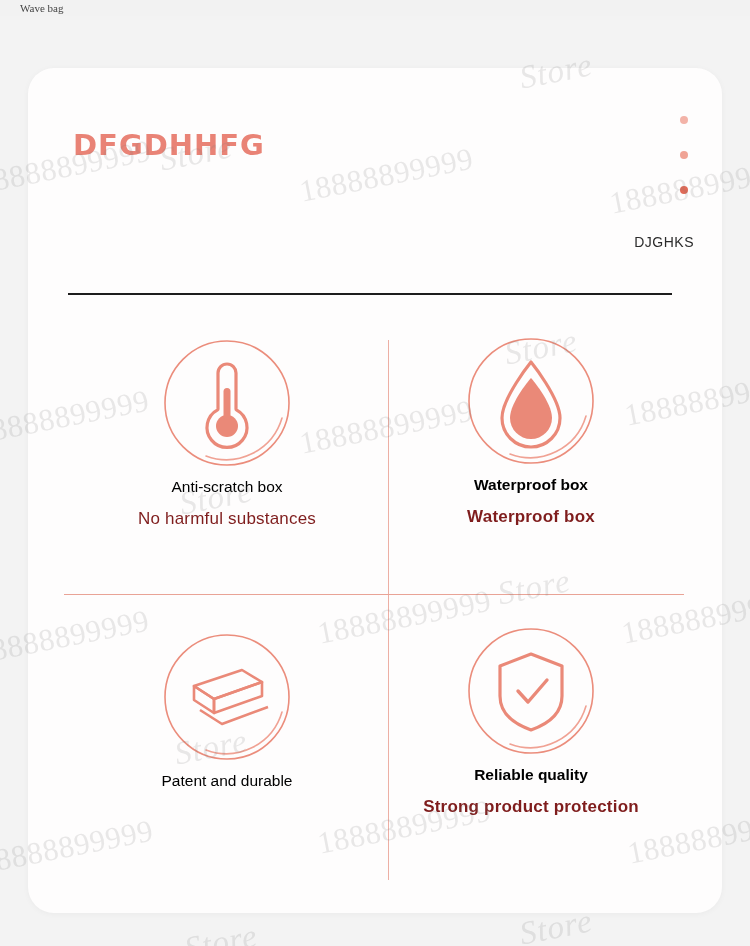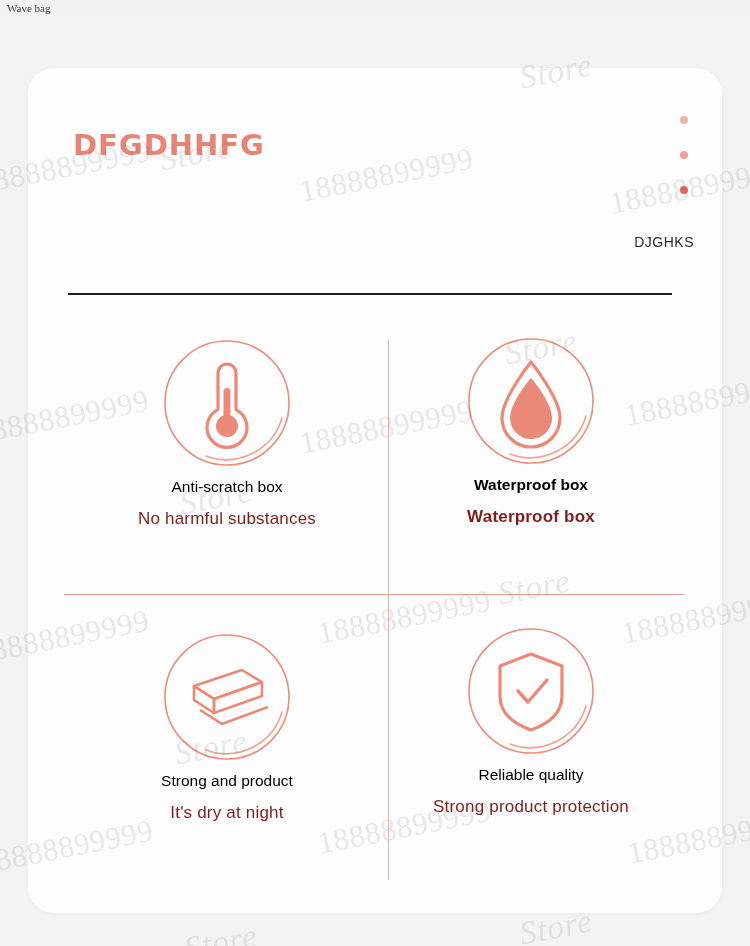--- a/index.html
+++ b/index.html
@@ -21,21 +21,21 @@
     inset: 0;
   }
   #alt-label {
     position: absolute;
     left: 0;
     top: 0;
     font-size: 11px;
     color: #444;
     font-family: "Liberation Serif", serif;
     line-height: 14px;
-    padding: 1px 7px;
+    padding: 1px 20px;
     background: transparent;
     z-index: 40;
   }
 
   
   #card-stage {
     position: absolute;
     left: 0;
     top: 16px;
     width: 750px;
@@ -165,21 +165,21 @@
   }
 
   .cell {
     position: absolute;
     width: 310px;
     text-align: center;
   }
   .cell.c1 { left: 8px;  top: 18px; }
   .cell.c2 { left: 312px; top: 16px; font-weight: bold; }
   .cell.c3 { left: 8px;  top: 312px; }
-  .cell.c4 { left: 312px; top: 306px; }
+  .cell.c4 { left: 312px; top: 306px; font-weight: bold; }
 
   .icon-wrap {
     width: 134px;
     height: 134px;
     margin: 0 auto;
   }
   .cell-title {
     margin-top: 8px;
     font-size: 15.5px;
     color: #000000;
@@ -252,22 +252,21 @@
             <div class="icon-wrap">
               <svg viewBox="0 0 134 134" width="134" height="134">
                 <circle cx="67" cy="67" r="62" fill="none" stroke="#eb8d7c" stroke-width="1.6"></circle>
                 <path d="M122 82 A58 58 0 0 1 46 120" fill="none" stroke="#f0a294" stroke-width="1.6" stroke-linecap="round"></path>
                 <path d="M34 56 L82 40 L102 52 L54 69 z" fill="none" stroke="#ea8978" stroke-width="2.6" stroke-linejoin="round"></path>
                 <path d="M34 56 L34 70 L54 83 L54 69 z" fill="none" stroke="#ea8978" stroke-width="2.6" stroke-linejoin="round"></path>
                 <path d="M54 69 L54 83 L102 66 L102 52 z" fill="none" stroke="#ea8978" stroke-width="2.6" stroke-linejoin="round"></path>
                 <path d="M40 80 L62 94 L108 77" fill="none" stroke="#ea8978" stroke-width="2.6" stroke-linejoin="round"></path>
               </svg>
             </div>
-            <div class="cell-title">Strong and product</div>
-            <div class="cell-sub">It's dry at night</div>
+            <div class="cell-title">Patent and durable</div>
           </div>
 
           <div class="cell c4">
             <div class="icon-wrap">
               <svg viewBox="0 0 134 134" width="134" height="134">
                 <circle cx="67" cy="67" r="62" fill="none" stroke="#eb8d7c" stroke-width="1.6"></circle>
                 <path d="M122 82 A58 58 0 0 1 46 120" fill="none" stroke="#f0a294" stroke-width="1.6" stroke-linecap="round"></path>
                 <path d="M67 30 L98 42 V72 C98 90 84 100 67 106 C50 100 36 90 36 72 V42 z" fill="none" stroke="#ea8978" stroke-width="3.2" stroke-linejoin="round"></path>
                 <path d="M54 67 L64 78 L83 56" fill="none" stroke="#ea8978" stroke-width="3.4" stroke-linecap="round" stroke-linejoin="round"></path>
               </svg>

